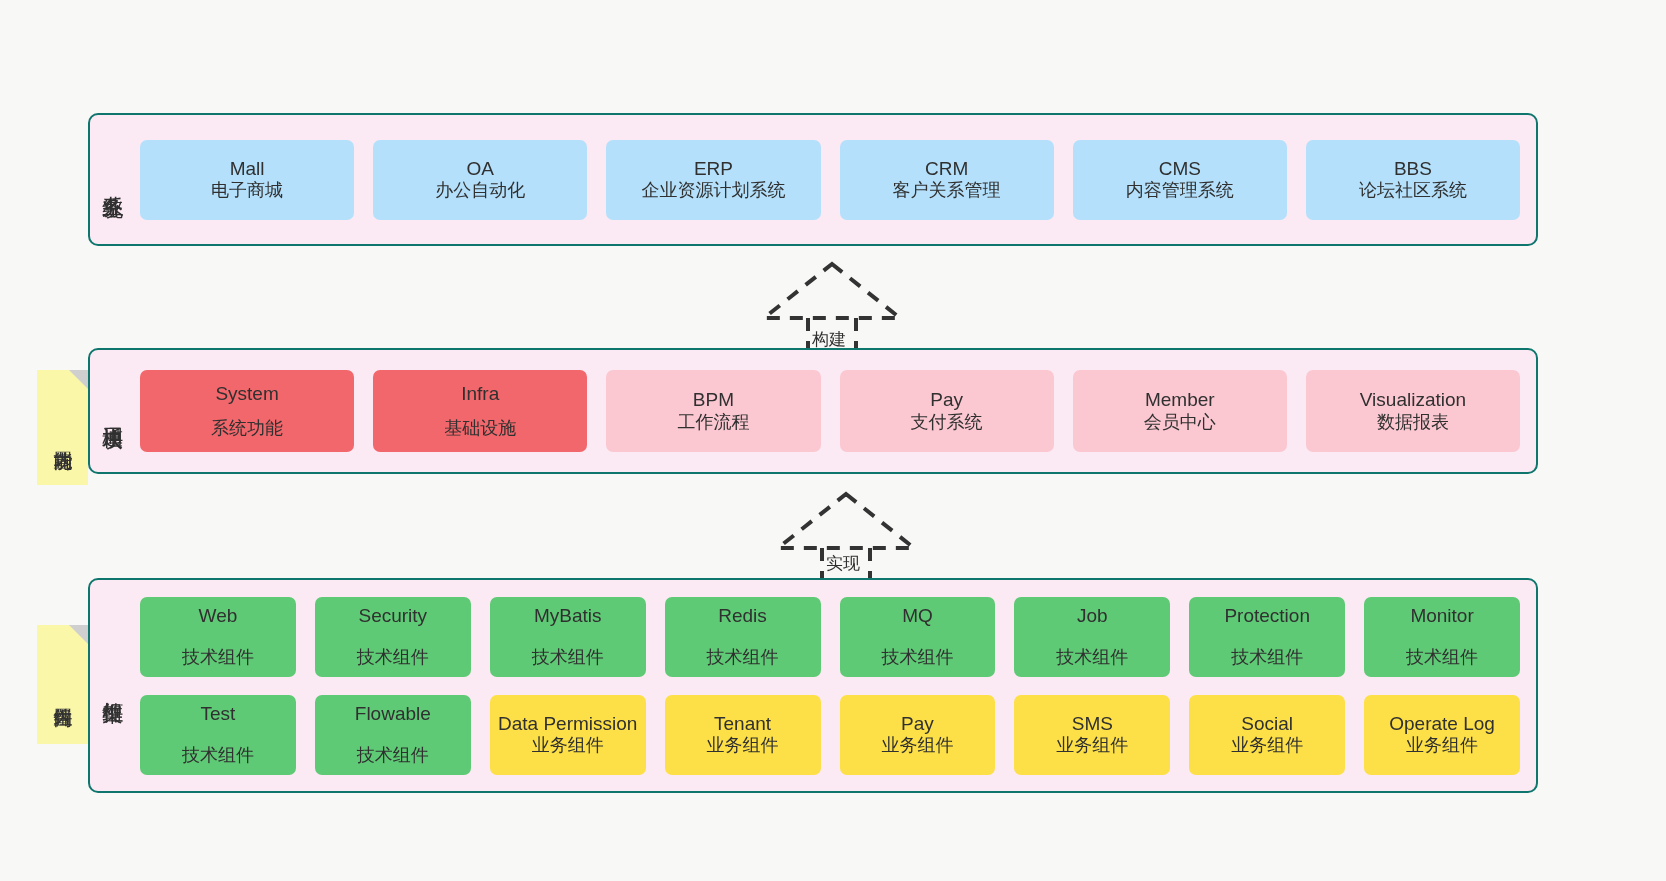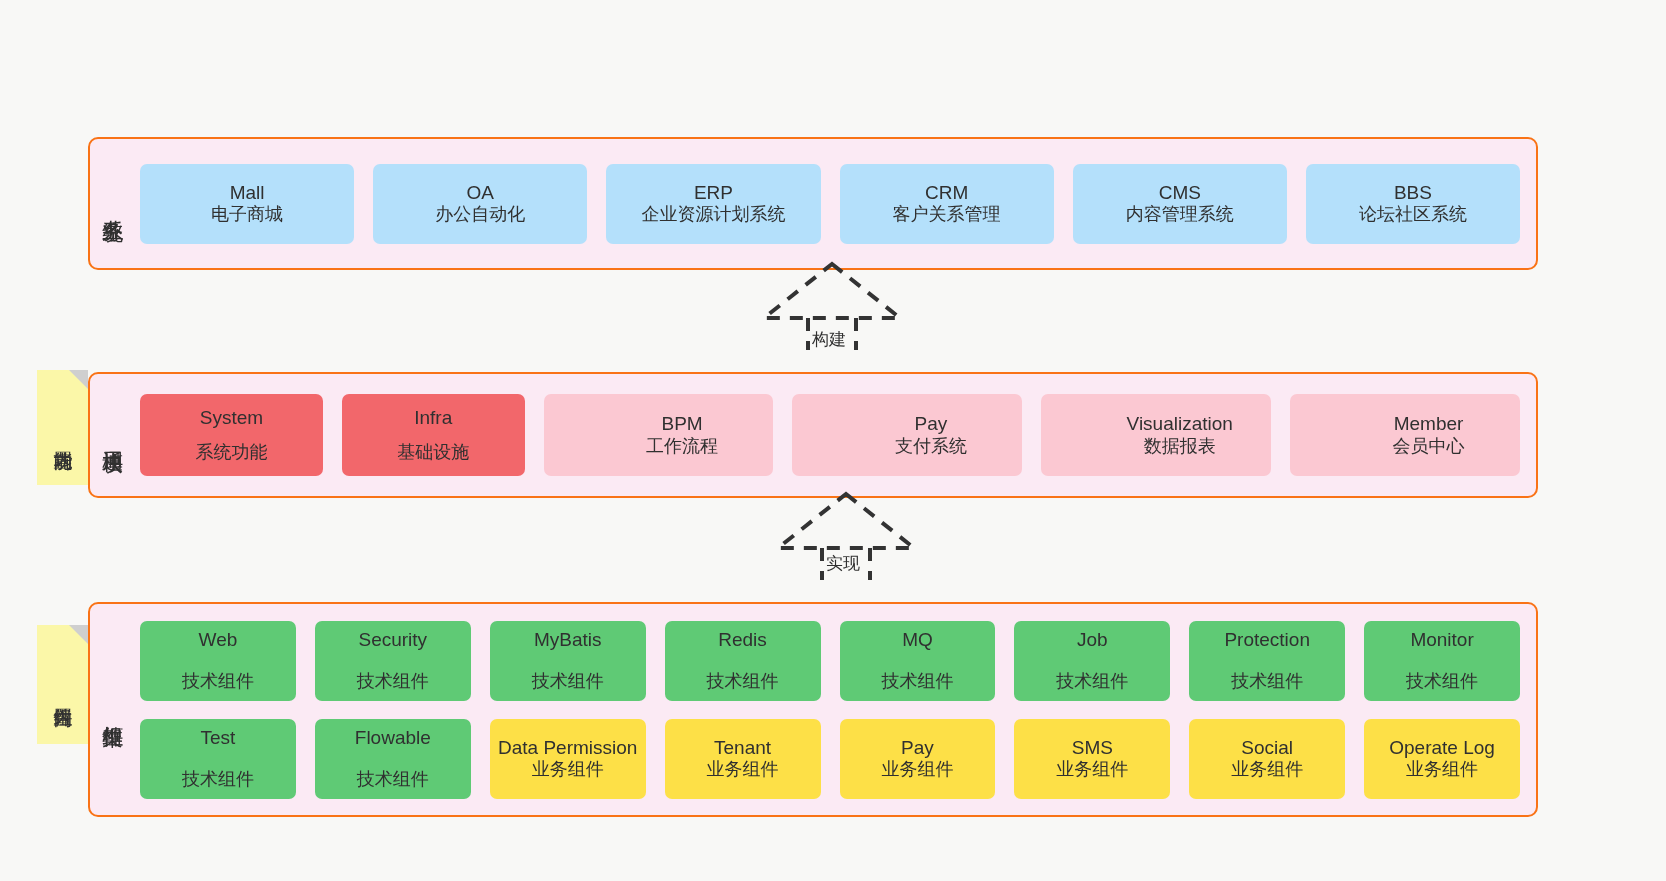--- a/index.html
+++ b/index.html
@@ -19,25 +19,24 @@
   .canvas {
     position: absolute;
     inset: 0;
   }
 
   
   .layer {
     position: absolute;
     box-sizing: border-box;
     background: #fbeaf4;
-    border: 2px solid #f97316;
+    border: 2px solid #0f766e;
     border-radius: 10px;
     display: flex;
     align-items: stretch;
-    margin-top: 24px;
   }
 
   
   .layer-label {
     flex: 0 0 auto;
     width: 46px;
     display: flex;
     align-items: center;
     justify-content: center;
     font-size: 21px;
@@ -80,21 +79,21 @@
   }
   .tile .t-en  { font-size: 19px; }
   .tile .t-cn  { font-size: 18px; }
 
   .tile.h-biz  { height: 80px; }
   .tile.h-mod  { height: 82px; }
   .tile.h-comp { height: 80px; }
 
   .c-blue       { background: #b4e0fb; }
   .c-red        { background: #f2676b; gap: 12px; }
-  .c-pink       { background: #fbc8d2; padding-left: 47px; }
+  .c-pink       { background: #fbc8d2; }
   .c-green      { background: #5fca75; gap: 20px; }
   .c-greenlight { background: #fde047; }
 
   
   .note {
     position: absolute;
     box-sizing: border-box;
     background: #fbf7a8;
     display: flex;
     align-items: center;
@@ -200,26 +199,26 @@
         </div>
         <div class="tile h-mod c-pink">
           <span class="t-en">BPM</span>
           <span class="t-cn">工作流程</span>
         </div>
         <div class="tile h-mod c-pink">
           <span class="t-en">Pay</span>
           <span class="t-cn">支付系统</span>
         </div>
         <div class="tile h-mod c-pink">
+          <span class="t-en">Member</span>
+          <span class="t-cn">会员中心</span>
+        </div>
+        <div class="tile h-mod c-pink">
           <span class="t-en">Visualization</span>
           <span class="t-cn">数据报表</span>
-        </div>
-        <div class="tile h-mod c-pink">
-          <span class="t-en">Member</span>
-          <span class="t-cn">会员中心</span>
         </div>
       </div>
     </div>
   </div>
 
   <div class="connector" style="left:766px; top:488px; width:160px; height:92px;">
     <svg width="160" height="92" viewBox="0 0 160 92">
       <path d="M 80 6 L 148 60 L 12 60 Z" fill="none" stroke="#333333" stroke-width="4" stroke-dasharray="13,10" stroke-linejoin="miter"></path>
       <path d="M 56 60 L 56 92 M 104 60 L 104 92" fill="none" stroke="#333333" stroke-width="4" stroke-dasharray="13,10"></path>
     </svg>

